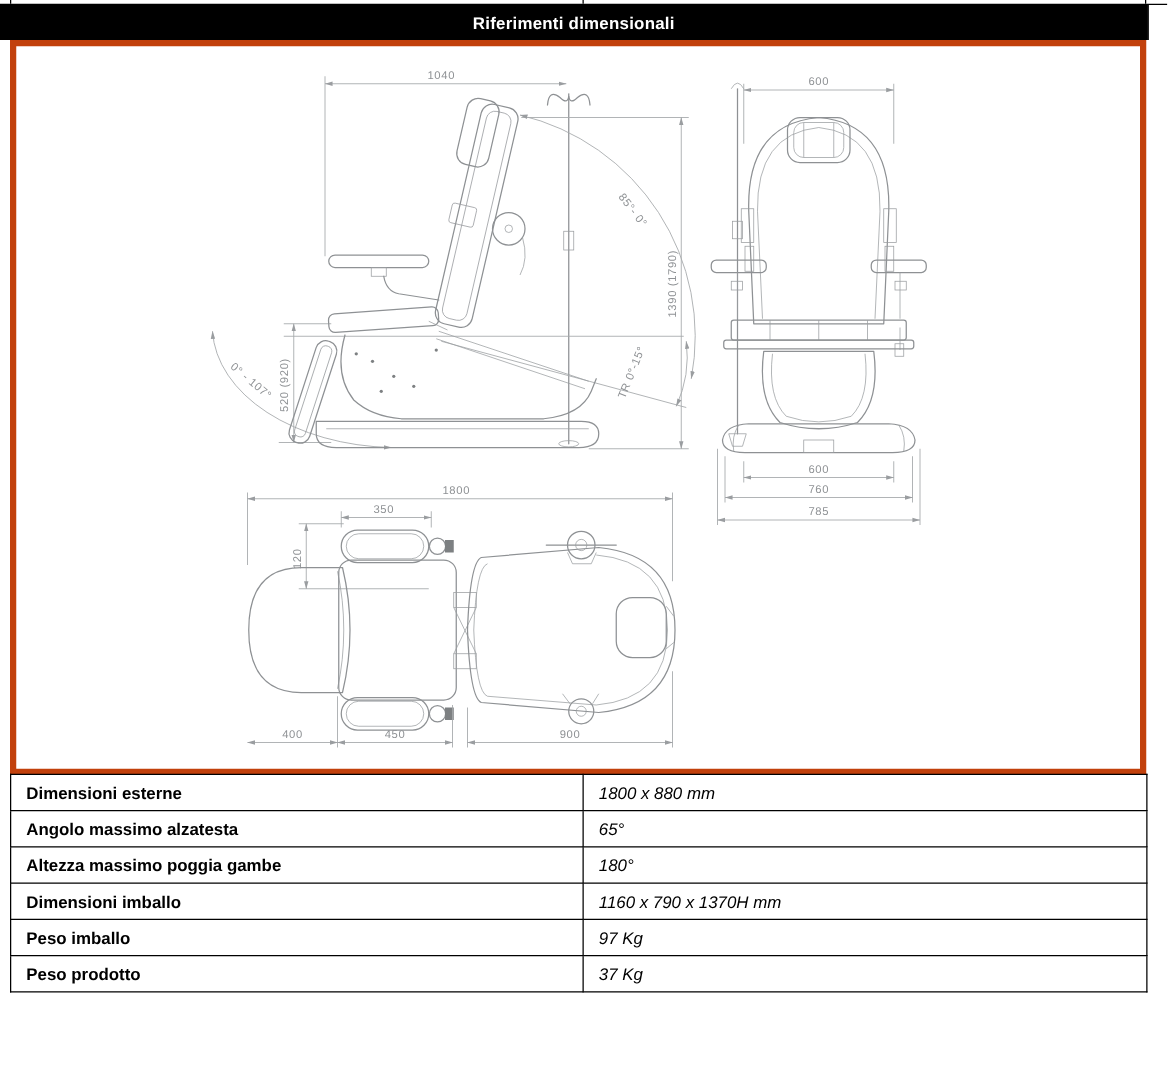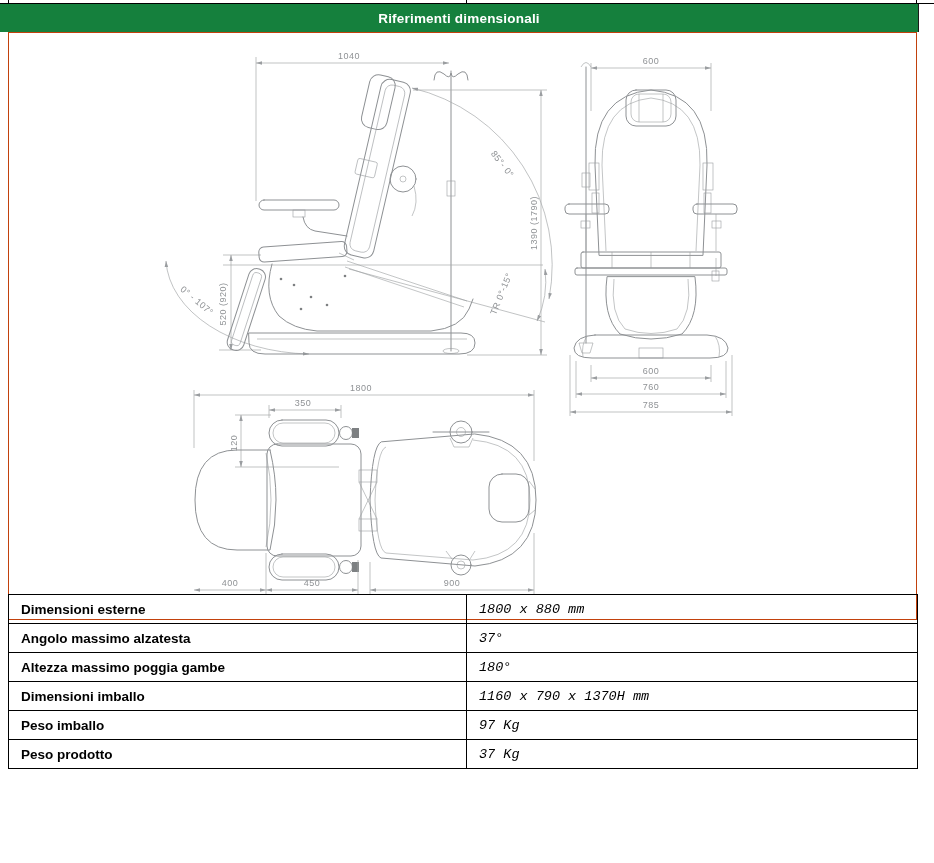--- a/index.html
+++ b/index.html
@@ -5,38 +5,38 @@
   html,body { margin:0; padding:0; background:#ffffff; }
   .page {
     position:relative; width:934px; height:863px; background:#ffffff;
     font-family:"Liberation Sans", sans-serif; overflow:hidden;
   }
   .top-strip { position:absolute; top:0; left:0; width:934px; height:3px; background:#fff; border-bottom:1px solid #000; }
   .tick { position:absolute; top:0; width:1px; height:3px; background:#000; }
   .tick.t1 { left:8px; } .tick.t2 { left:466px; } .tick.t3 { left:916px; }
   .header-bar {
     position:absolute; top:4px; left:0; width:918px; height:28px;
-    background:#15803d; border-right:1px solid #1a1a1a;
+    background:#000000; border-right:1px solid #1a1a1a;
     display:flex; align-items:center; justify-content:center;
   }
   .header-bar .title { color:#ffffff; font-weight:bold; font-size:13.5px; letter-spacing:0.2px; }
   .drawing-box {
     position:absolute; top:32px; left:8px; width:909px; height:588px;
-    border:1px solid #c2410c; box-sizing:border-box; background:#fff;
+    border:5px solid #c2410c; box-sizing:border-box; background:#fff;
   }
   .spec-table {
-    position:absolute; top:594px; left:8px; width:909px;
+    position:absolute; top:619px; left:8px; width:909px;
     border-collapse:collapse; table-layout:fixed;
   }
   .spec-table td {
     border:1px solid #000; height:28px; padding:0 4px 0 12px;
     font-size:13.5px; color:#000; vertical-align:middle; overflow:hidden; white-space:nowrap;
   }
   .spec-table td.lbl { font-weight:bold; }
-  .spec-table td.val { font-style:italic;font-family:Liberation Mono, monospace; }
+  .spec-table td.val { font-style:italic; }
   
   .ol  { fill:none; stroke:#8e9194; stroke-width:1; stroke-linecap:round; stroke-linejoin:round; }
   .ol2 { fill:none; stroke:#9a9da0; stroke-width:0.6; }
   .dl  { fill:none; stroke:#a6a9ab; stroke-width:0.7; }
   .dla { fill:none; stroke:#a6a9ab; stroke-width:0.7; marker-start:url(#arr); marker-end:url(#arr); }
   .dt  { fill:#8f9295; font-size:9px; letter-spacing:0.5px; text-anchor:middle; font-family:"Liberation Sans", sans-serif; }
   .fillg { fill:#7d8082; stroke:none; }
 </style>
 </head>
 <body>
@@ -253,21 +253,21 @@
         <col style="width:458px">
         <col style="width:451px">
       </colgroup>
     <tbody>
       <tr>
         <td class="lbl">Dimensioni esterne</td>
         <td class="val">1800 x 880 mm</td>
       </tr>
       <tr>
         <td class="lbl">Angolo massimo alzatesta</td>
-        <td class="val">37°</td>
+        <td class="val">65°</td>
       </tr>
       <tr>
         <td class="lbl">Altezza massimo poggia gambe</td>
         <td class="val">180°</td>
       </tr>
       <tr>
         <td class="lbl">Dimensioni imballo</td>
         <td class="val">1160 x 790 x 1370H mm</td>
       </tr>
       <tr>

